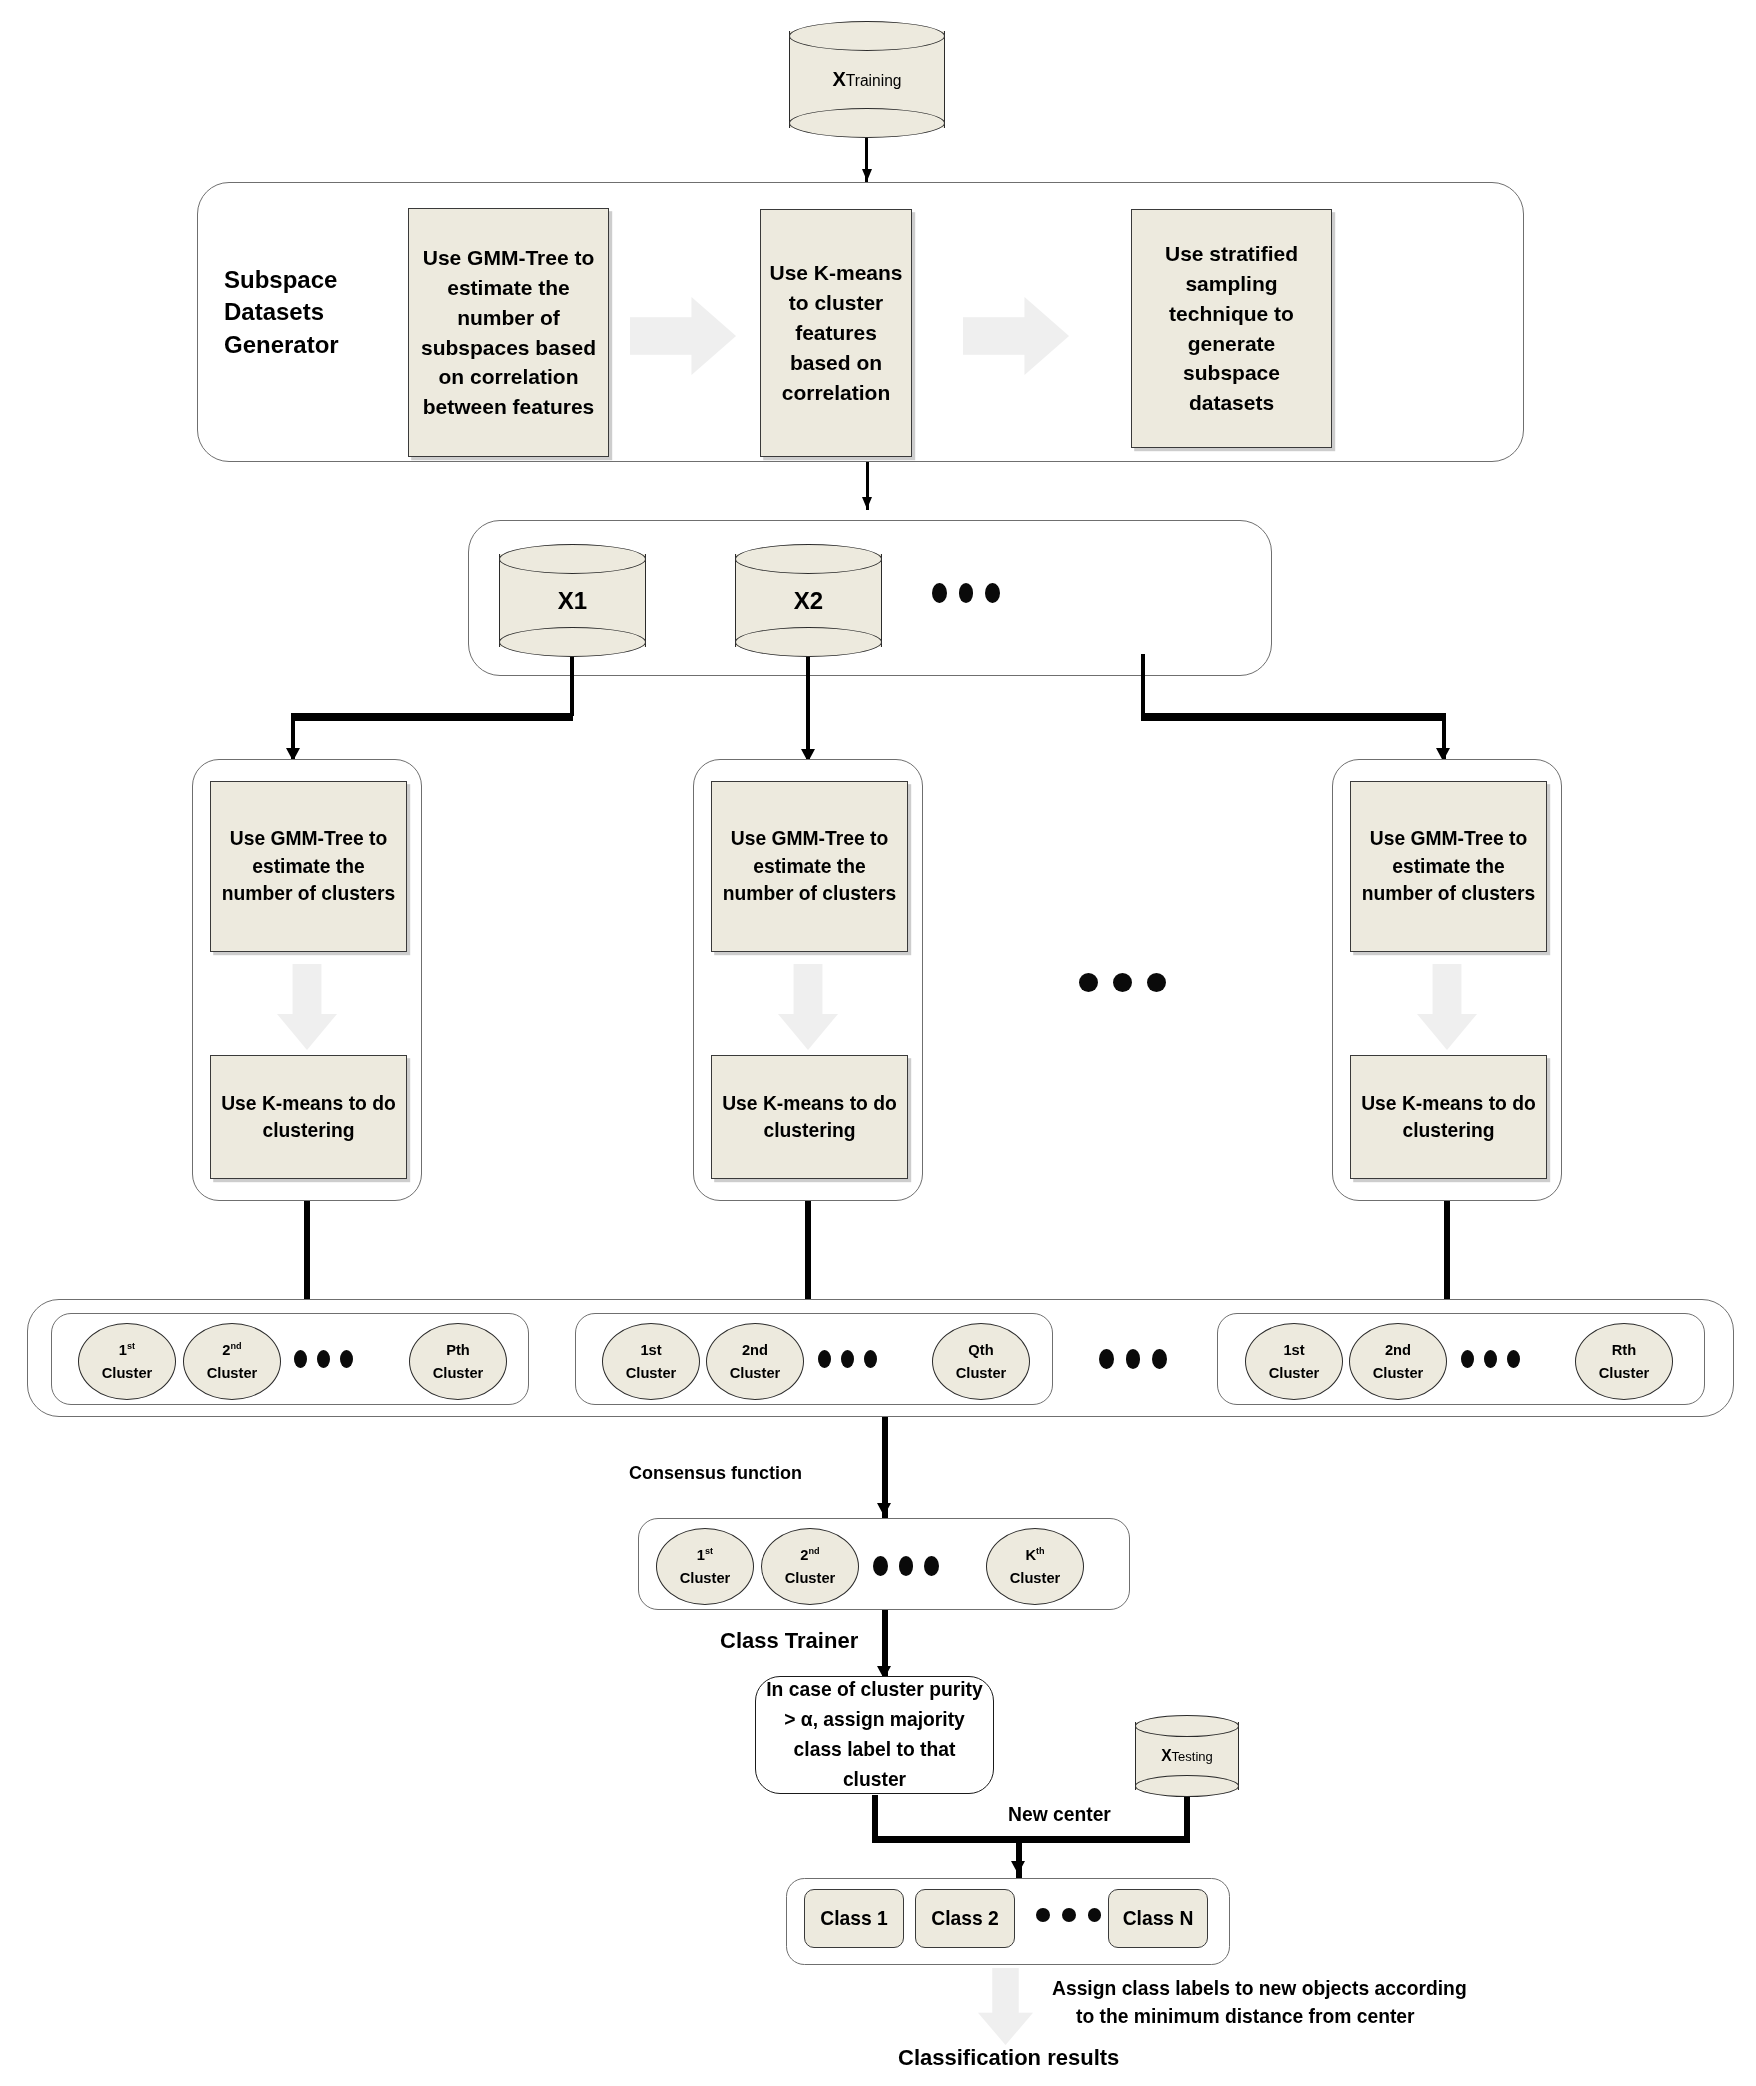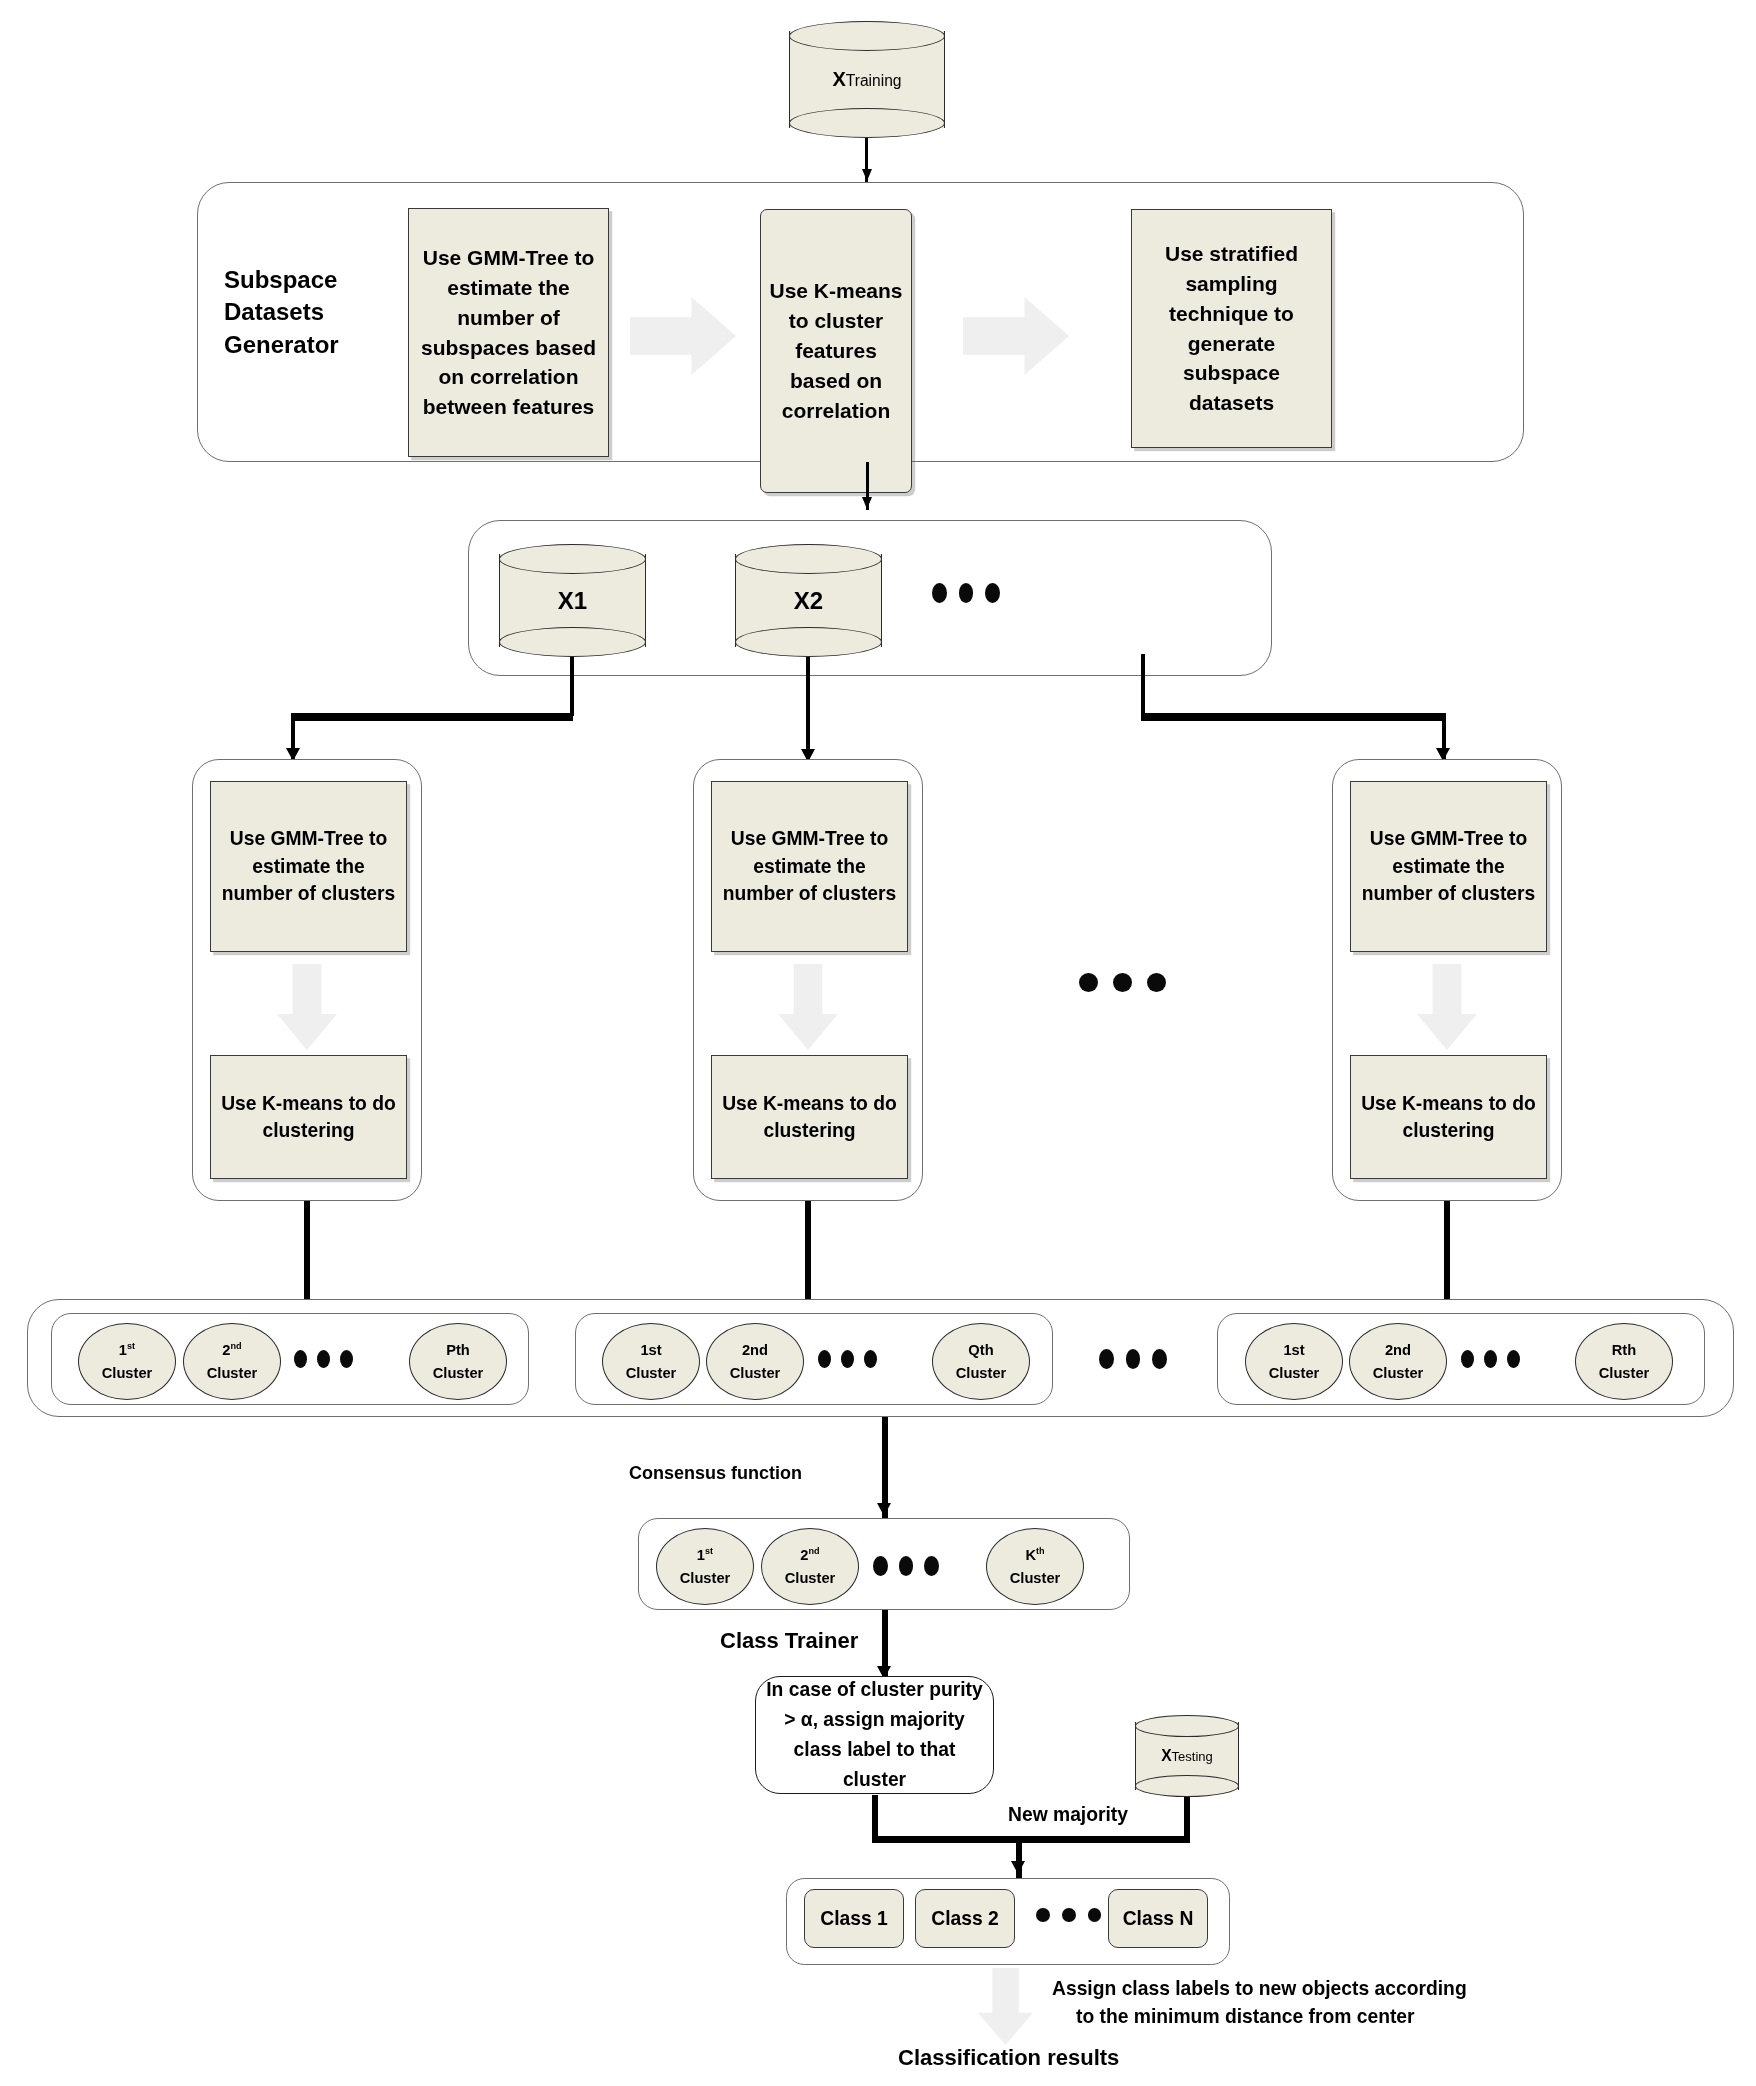--- a/index.html
+++ b/index.html
@@ -199,21 +199,21 @@
     <div>Datasets</div>
     <div>Generator</div>
   </div>
 
   <div class="abs procbox" style="left:408px; top:208px; width:201px; height:249px; font-size:21px;">Use GMM-Tree to estimate the number of subspaces based on correlation between features</div>
 
   <div class="blockarrow-r" style="left:630px; top:297px; width:106px; height:78px; border:0; background:#EFEFEF;
               box-shadow:none; outline:none;"></div>
   <div class="blockarrow-r" style="left:628px; top:295px; width:109px; height:82px; background:#8a8a8a; z-index:-1;"></div>
 
-  <div class="abs procbox" style="left:760px; top:209px; width:152px; height:284px; font-size:21px;border-radius:7px;">Use K-means to cluster features based on correlation</div>
+  <div class="abs procbox" style="left:760px; top:209px; width:152px; height:248px; font-size:21px;">Use K-means to cluster features based on correlation</div>
 
   <div class="blockarrow-r" style="left:963px; top:297px; width:106px; height:78px;"></div>
   <div class="blockarrow-r" style="left:961px; top:295px; width:109px; height:82px; background:#8a8a8a; z-index:-1;"></div>
 
   <div class="abs procbox" style="left:1131px; top:209px; width:201px; height:239px; font-size:21px;">Use stratified sampling technique to generate subspace datasets</div>
 
   <div class="vline" style="left:866px; top:462px; width:2.8px; height:48px;"></div>
   <div class="arrowhead thin" style="left:862px; top:497px;"></div>
 
   <div class="abs rrect" style="left:468px; top:520px; width:804px; height:156px;"></div>
@@ -387,21 +387,21 @@
     <div class="bot" style="height:22px;"></div>
     <div class="body" style="top:7.3px;bottom:7.3px;"></div>
     <div class="cap"></div>
     <div class="top" style="height:22px;"></div>
     <div class="lbl" style="font-size:15.6px;"><b>X</b><span style="font-size:13px;">Testing</span></div>
   </div>
 
   <div class="vline" style="left:872px; top:1795px; width:5.5px; height:47px;"></div>
   <div class="vline" style="left:1184px; top:1797px; width:5.5px; height:45px;"></div>
   <div class="hline" style="left:872px; top:1836px; width:318px; height:7.3px;"></div>
-  <div class="flabel" style="left:1008px; top:1804px; font-size:19.3px;">New majority</div>
+  <div class="flabel" style="left:1008px; top:1804px; font-size:19.3px;">New center</div>
   <div class="vline" style="left:1016px; top:1836px; width:5.5px; height:42px;"></div>
   <div class="arrowhead" style="left:1011px; top:1861px;"></div>
 
   <div class="abs rrect" style="left:786px; top:1878px; width:444px; height:87px; border-radius:18.4px;"></div>
   <div class="abs chipbox" style="left:804px; top:1889px; width:100px; height:59px; font-size:19.3px;">Class 1</div>
   <div class="abs chipbox" style="left:915px; top:1889px; width:100px; height:59px; font-size:19.3px;">Class 2</div>
   <div class="dots" style="left:1036px; top:1908px; gap:12px;">
     <i style="width:13.8px;height:13.8px;"></i>
     <i style="width:13.8px;height:13.8px;"></i>
     <i style="width:13.8px;height:13.8px;"></i>

